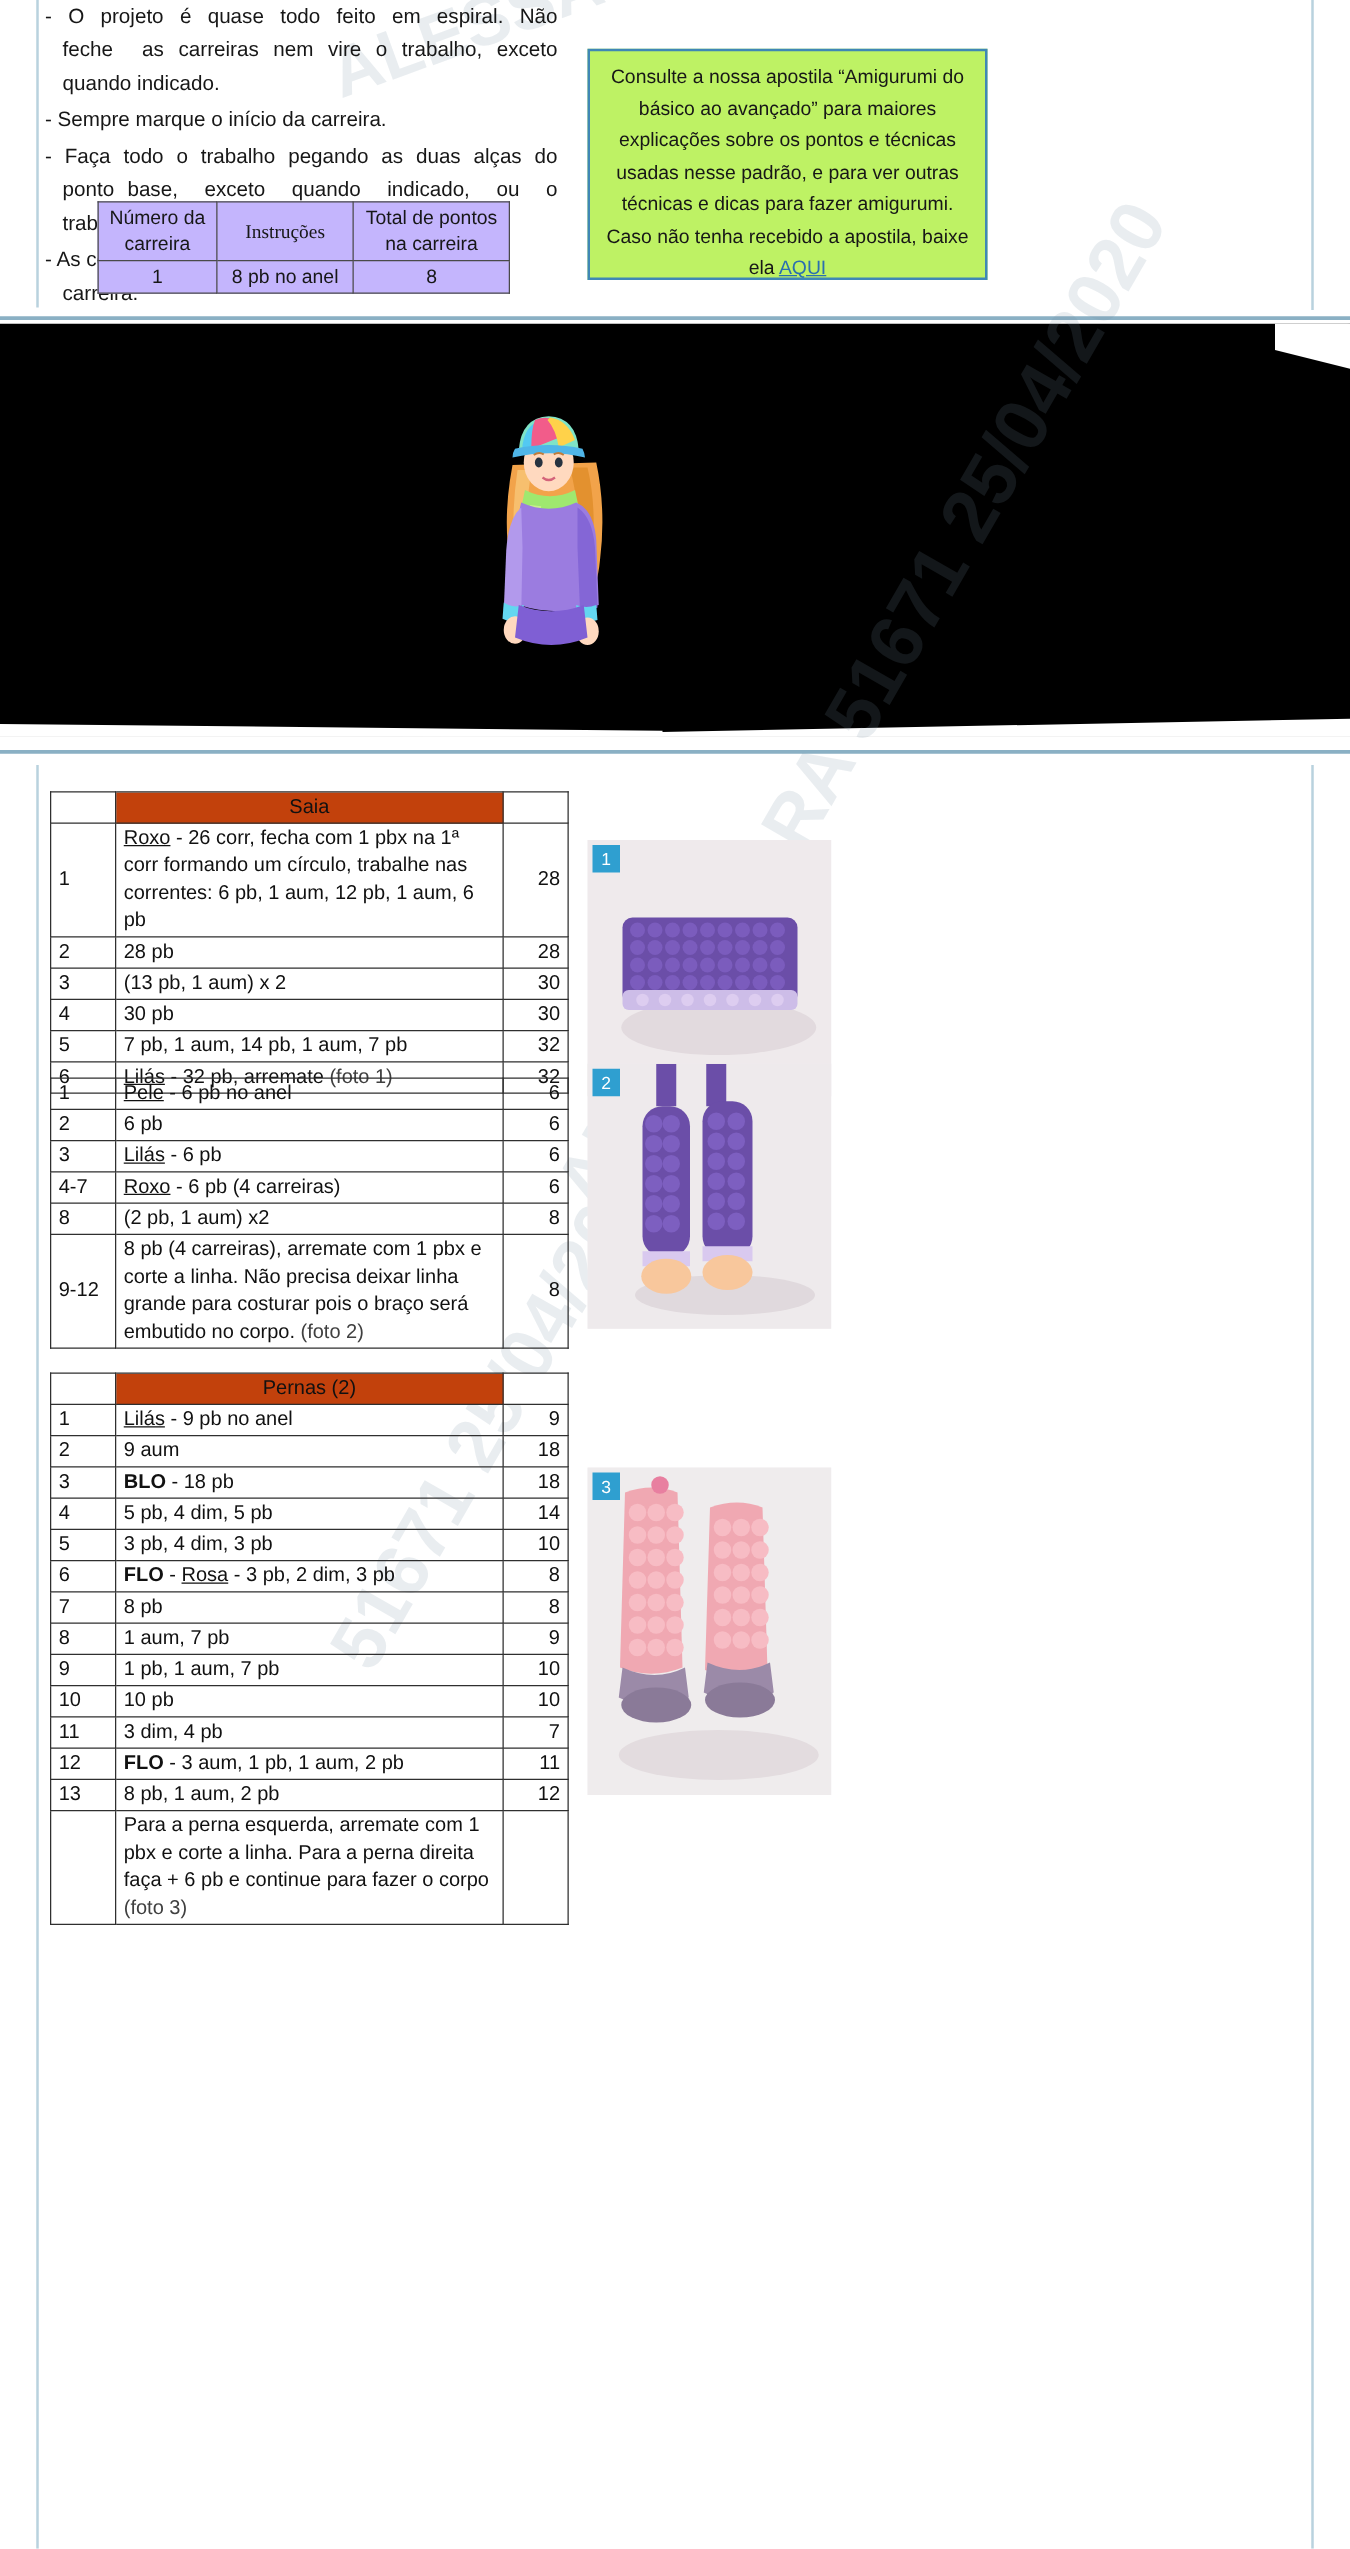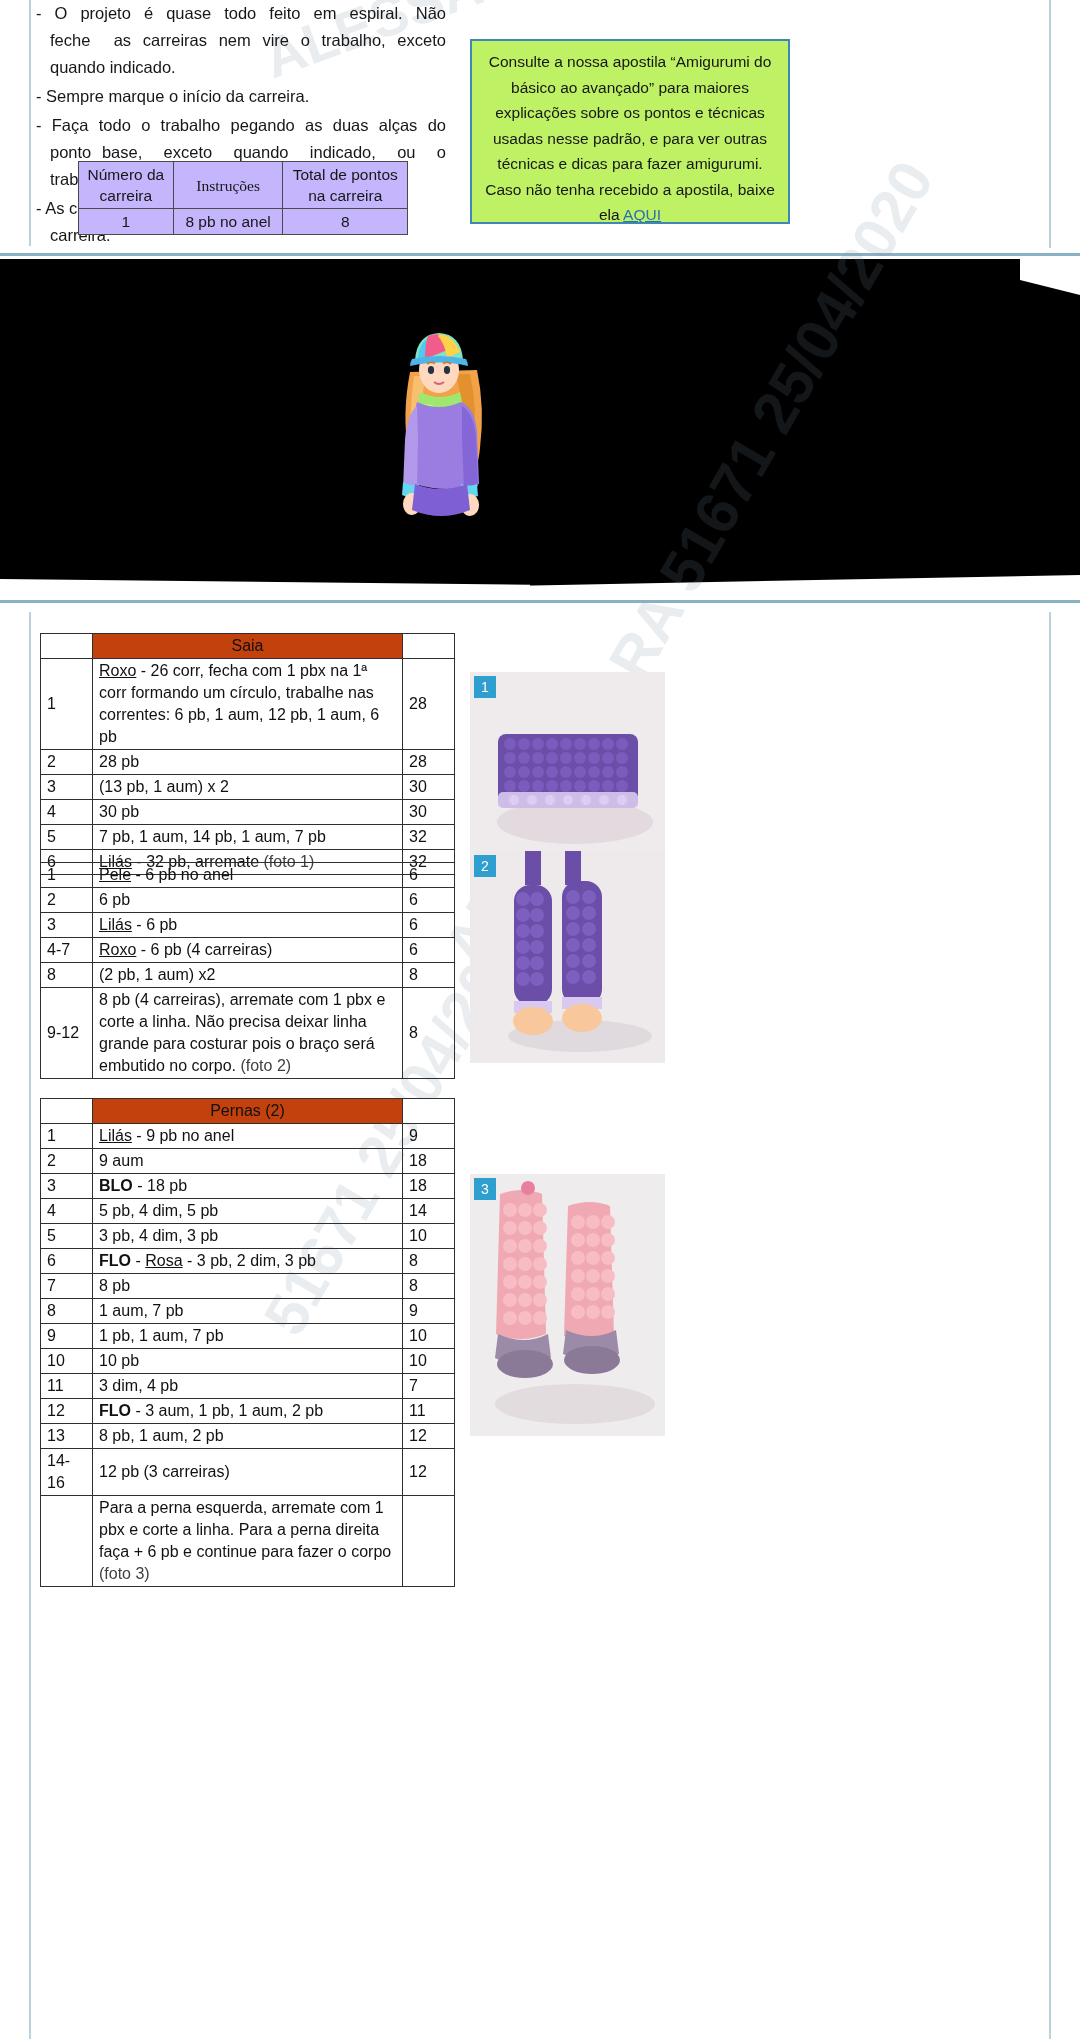--- a/index.html
+++ b/index.html
@@ -197,21 +197,21 @@
     border: 1px solid #2f2f2f;
     font-size: 16px;
     line-height: 22px;
     color: #111;
     font-weight: normal;
     padding: 1px 6px;
     vertical-align: middle;
   }
   .ptable .col-n   { width: 52px;  text-align: left; padding-left: 6px; }
   .ptable .col-ins { width: 310px; text-align: left; }
-  .ptable .col-t   { width: 52px;  text-align: left; margin-top: 34px; }
+  .ptable .col-t   { width: 52px;  text-align: right; margin-top: 34px; }
   .ptable .hdr {
     background: #c2410c;
     text-align: center;
     font-weight: normal;
     padding: 1px 0;
   }
   .ptable .hdr-blank { background: #ffffff; }
   .ul { text-decoration: underline; }
   .bold { font-weight: bold; }
   .foto { color: #404040; }
@@ -570,25 +570,20 @@
             <td class="col-t">7</td>
           </tr>
       <tr>
             <td class="col-n">12</td>
             <td class="col-ins"><span class="bold">FLO</span> - 3 aum, 1 pb, 1 aum, 2 pb</td>
             <td class="col-t">11</td>
           </tr>
       <tr>
             <td class="col-n">13</td>
             <td class="col-ins">8 pb, 1 aum, 2 pb</td>
-            <td class="col-t">12</td>
-          </tr>
-      <tr>
-            <td class="col-n">14-16</td>
-            <td class="col-ins">12 pb (3 carreiras)</td>
             <td class="col-t">12</td>
           </tr>
       <tr>
             <td class="col-n"></td>
             <td class="col-ins">Para a perna esquerda, arremate com 1 pbx e corte a linha. Para a perna direita faça + 6 pb e continue para fazer o corpo <span class="foto">(foto 3)</span></td>
             <td class="col-t"></td>
           </tr>
     </tbody>
       </table>
 

